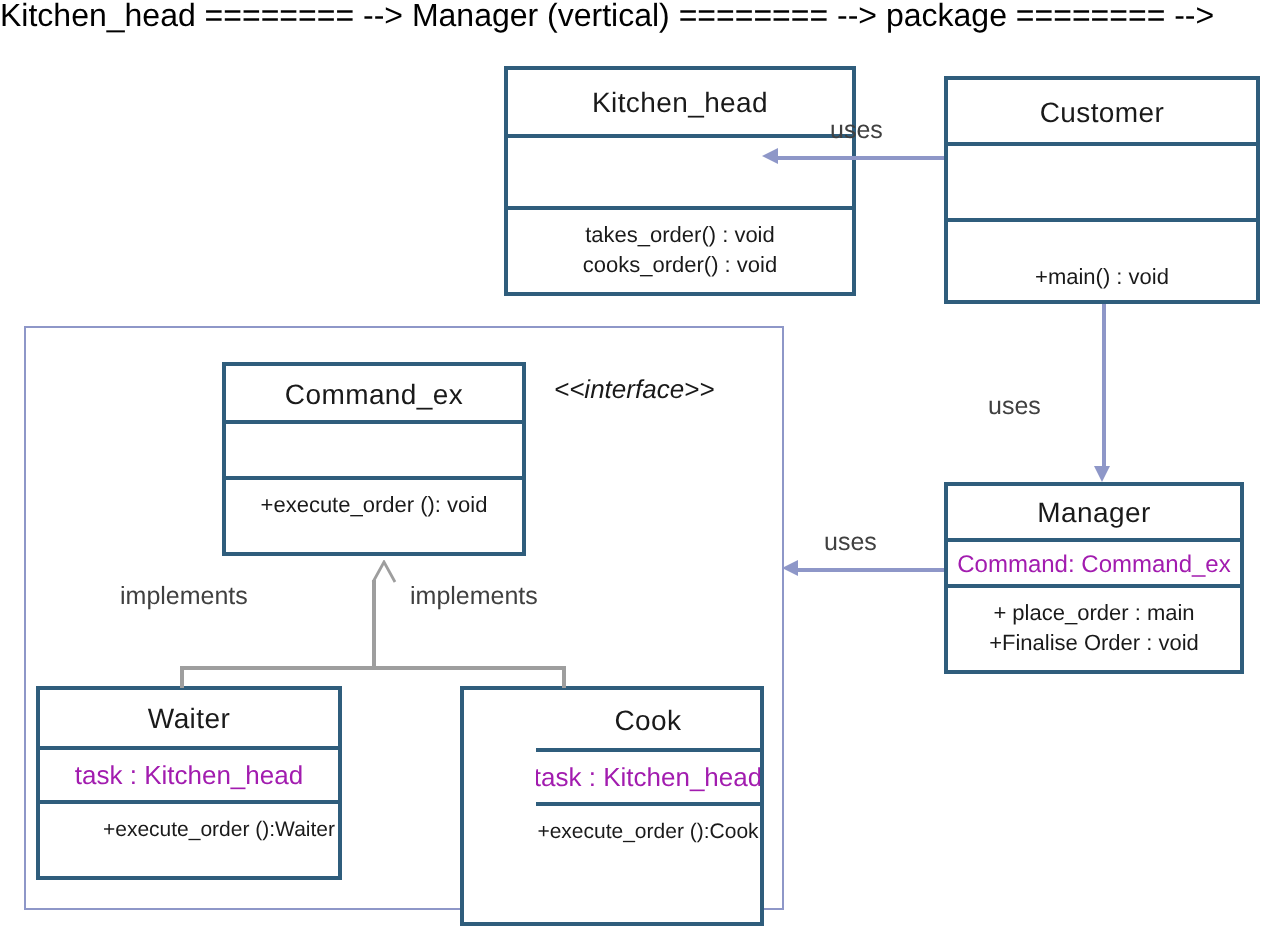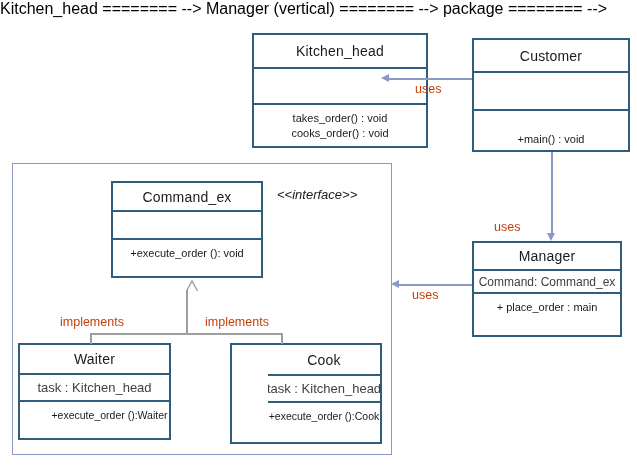--- a/index.html
+++ b/index.html
@@ -38,21 +38,21 @@
   }
   .uml-name {
     font-size: 14px;
     color: #1a1a1a;
     text-align: center;
     white-space: nowrap;
     letter-spacing: .2px;
   }
   .uml-attr {
     font-size: 13px;
-    color: #404040;
+    color: #a21caf;
     text-align: center;
     white-space: nowrap;
   }
   .uml-op {
     font-size: 11px;
     color: #1a1a1a;
     text-align: center;
     white-space: nowrap;
     line-height: 15px;
   }
@@ -104,23 +104,22 @@
     border-left: 5px solid transparent;
     border-right: 5px solid transparent;
     border-bottom: 9px solid transparent;
   }
   .arrow-up-hollow svg { display: block; }
 
   
   .label {
     position: absolute;
     font-size: 12.5px;
-    color: #c2410c;
-    white-space: nowrap;
-    margin-top: 24px;
+    color: #404040;
+    white-space: nowrap;
   }
   .label-stereotype {
     position: absolute;
     font-size: 13px;
     color: #1a1a1a;
     white-space: nowrap;
     font-style: italic;
   }
 </style>
 </head>
@@ -157,20 +156,21 @@
   
   <div class="uml-class" style="left:472px; top:241px; width:150px; height:96px;">
     <div class="uml-compartment compartment-top" style="height:28px;">
       <div class="uml-name">Manager</div>
     </div>
     <div class="uml-compartment" style="height:23px;">
       <div class="uml-attr" style="font-size:12px;">Command: Command_ex</div>
     </div>
     <div class="uml-compartment compartment-ops" style="height:41px;">
       <div class="uml-op">+ place_order : main</div>
+      <div class="uml-op">+Finalise Order : void</div>
     </div>
   </div>
 
   
   <div class="uml-class" style="left:111px; top:181px; width:152px; height:97px;">
     <div class="uml-compartment compartment-top" style="height:30px;">
       <div class="uml-name">Command_ex</div>
     </div>
     <div class="uml-compartment" style="height:28px;"></div>
     <div class="uml-compartment compartment-ops" style="height:37px;">
@@ -188,21 +188,21 @@
     </div>
     <div class="uml-compartment" style="height:27px;">
       <div class="uml-attr">task : Kitchen_head</div>
     </div>
     <div class="uml-compartment compartment-ops" style="height:37px;padding-left:30px;">
       <div class="uml-op small">+execute_order ():Waiter</div>
     </div>
   </div>
 
   
-  <div class="uml-class" style="left:230px; top:343px; width:152px; height:101px;padding-left:36px;">
+  <div class="uml-class" style="left:230px; top:343px; width:152px; height:120px;padding-left:36px;">
     <div class="uml-compartment compartment-top" style="height:31px;">
       <div class="uml-name">Cook</div>
     </div>
     <div class="uml-compartment" style="height:27px;">
       <div class="uml-attr">task : Kitchen_head</div>
     </div>
     <div class="uml-compartment compartment-ops" style="height:37px;">
       <div class="uml-op small">+execute_order ():Cook</div>
     </div>
   </div>

